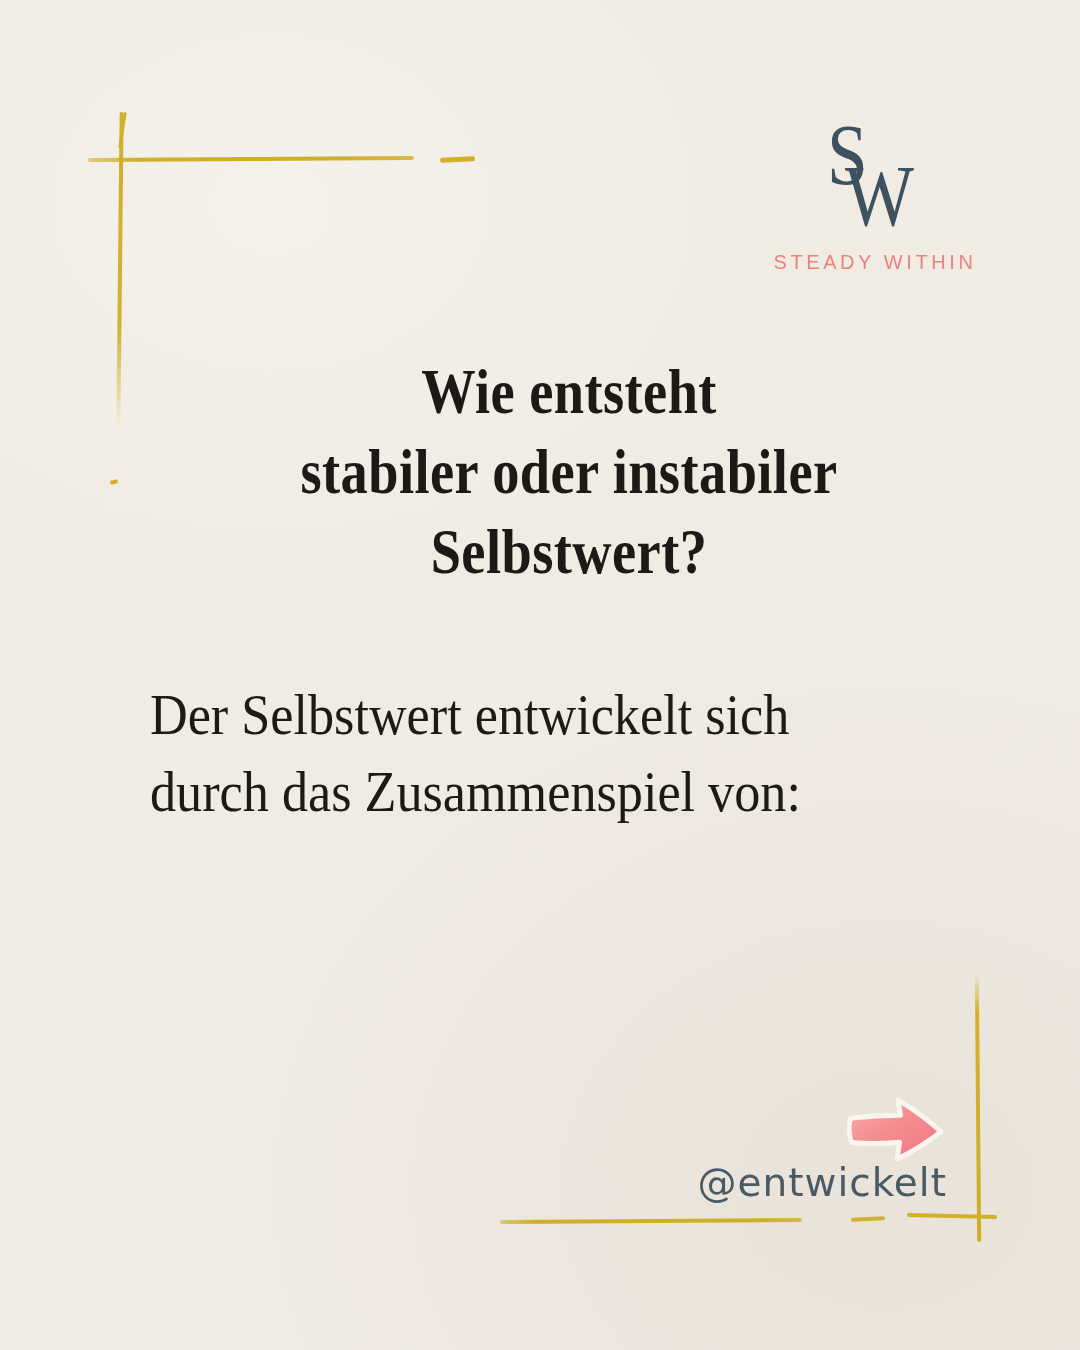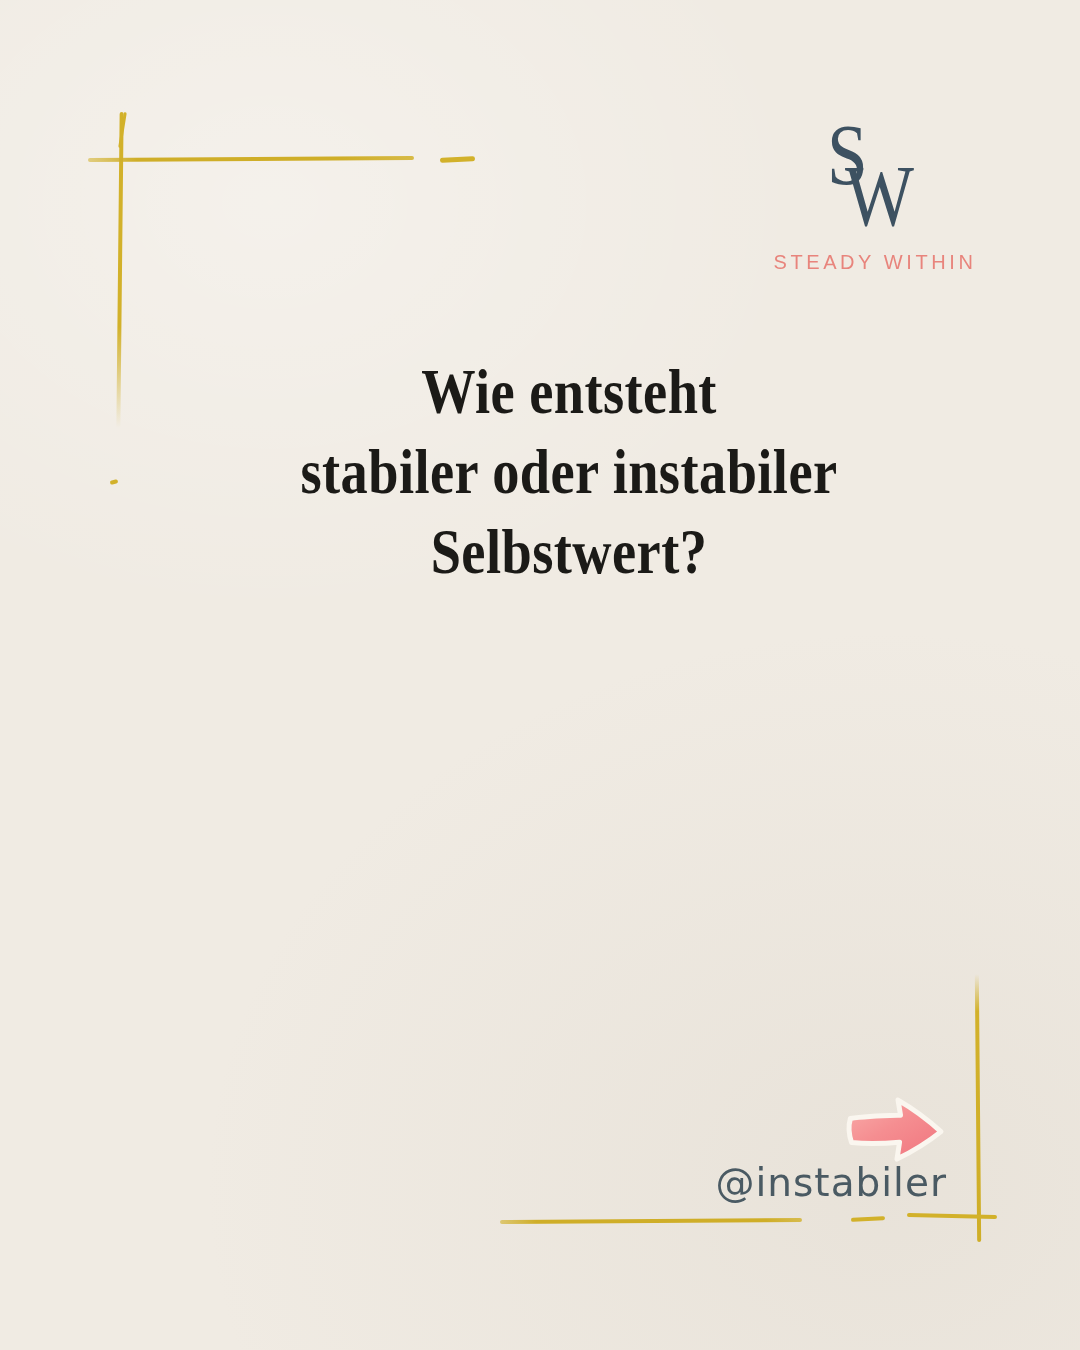--- a/index.html
+++ b/index.html
@@ -145,28 +145,32 @@
     <span class="logo-letter logo-w">W</span>
     <div class="brand-name">STEADY WITHIN</div>
   </div>
 
   <h1 class="heading">
     <div class="hl">Wie entsteht</div>
     <div class="hl">stabiler oder instabiler</div>
     <div class="hl">Selbstwert?</div>
   </h1>
 
+  <div class="intro">
+    <div class="il">Der Selbstwert entwickelt sich</div>
+    <div class="il">durch das Zusammenspiel von:</div>
+  </div>
 
 
   <svg class="arrow" viewBox="0 0 106 80" xmlns="http://www.w3.org/2000/svg">
     <defs>
       <linearGradient id="pinkGrad" x1="0" y1="0" x2="1" y2="1">
         <stop offset="0" stop-color="#f9aeab"></stop>
         <stop offset="0.45" stop-color="#f58e91"></stop>
         <stop offset="1" stop-color="#f0747d"></stop>
       </linearGradient>
     </defs>
     <path d="M8,30 C24,27 42,26 58,25 L55,10 C72,19 86,29 99,40 C85,52 71,61 56,69 L58,52 C42,54 26,55 10,54 C7,46 6,38 8,30 Z" fill="url(#pinkGrad)" stroke="#faf6ef" stroke-width="5" stroke-linejoin="round"></path>
   </svg>
 
-  <div class="handle">@instabiler</div>
+  <div class="handle">@entwickelt</div>
 
 </div>
 
 </body></html>

